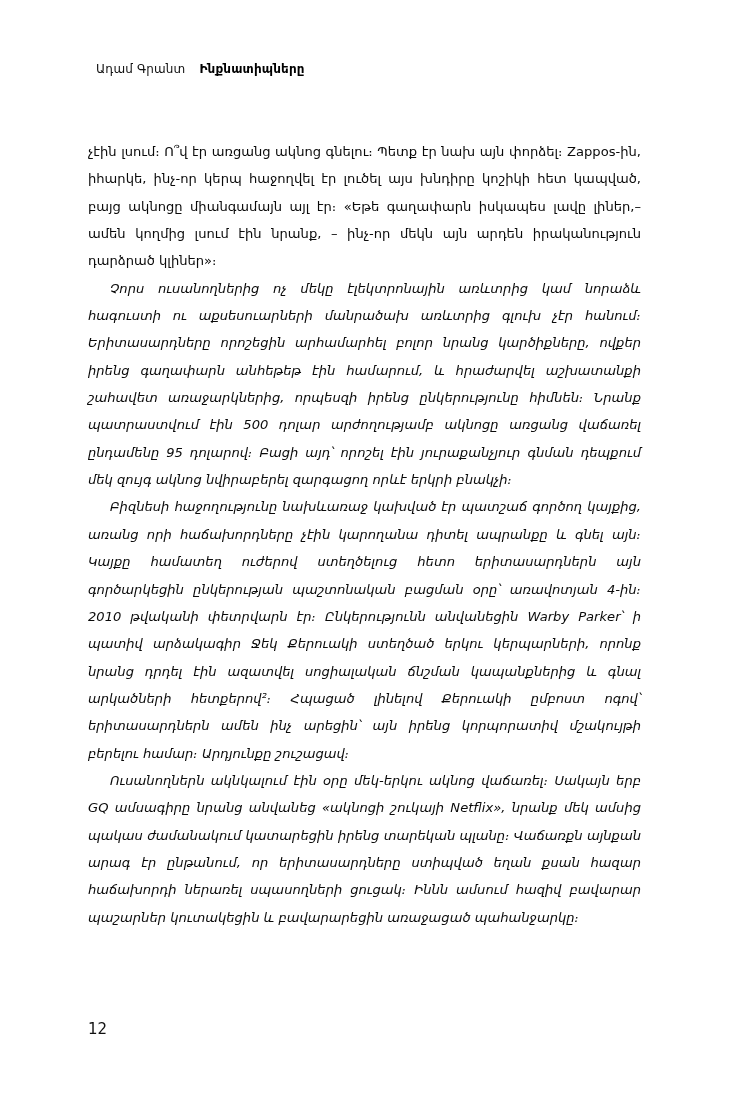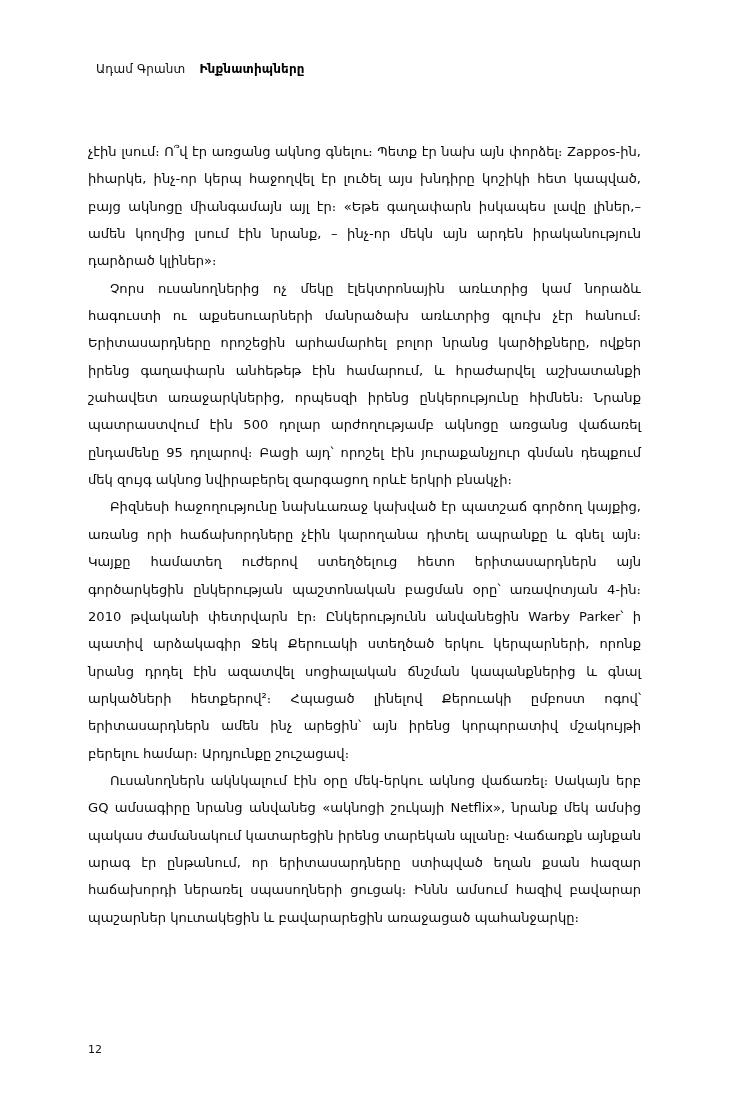--- a/index.html
+++ b/index.html
@@ -62,28 +62,29 @@
     font-size: 13.1px;
     line-height: 27.35px;
     text-align: justify;
     text-justify: inter-word;
     word-spacing: 0px;
     hyphens: none;
     color: #0a0a0a;
   }
   .para.indent {
     text-indent: 22px;
+    font-style: italic;
   }
 
   
   .folio {
     position: absolute;
     left: 88px;
-    top: 1042px;
-    font-size: 11px;
+    top: 1021px;
+    font-size: 15px;
     line-height: 16px;
     color: #111111;
   }
 </style>
 </head>
 <body>
 
 <div class="page">
 
   <div class="running-header">

